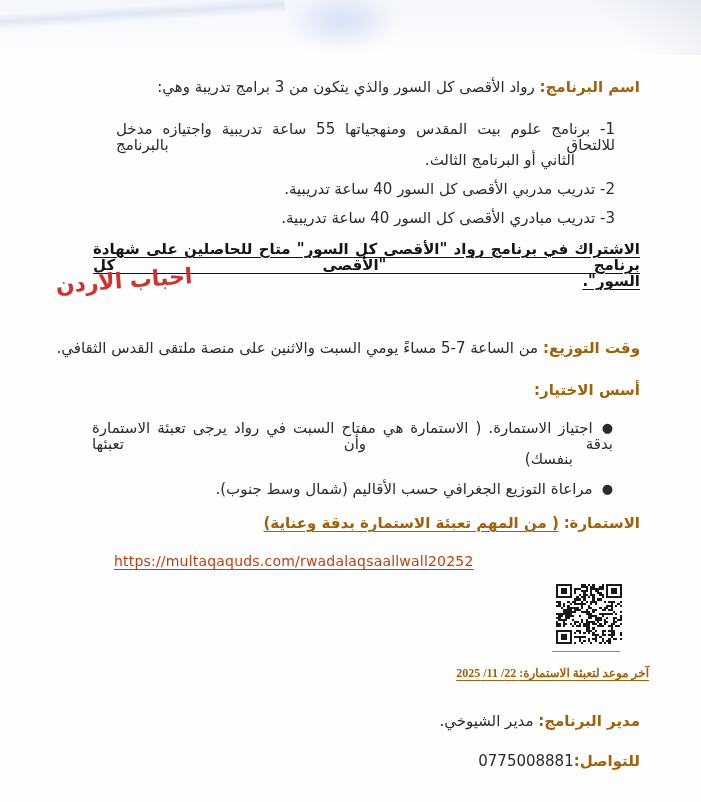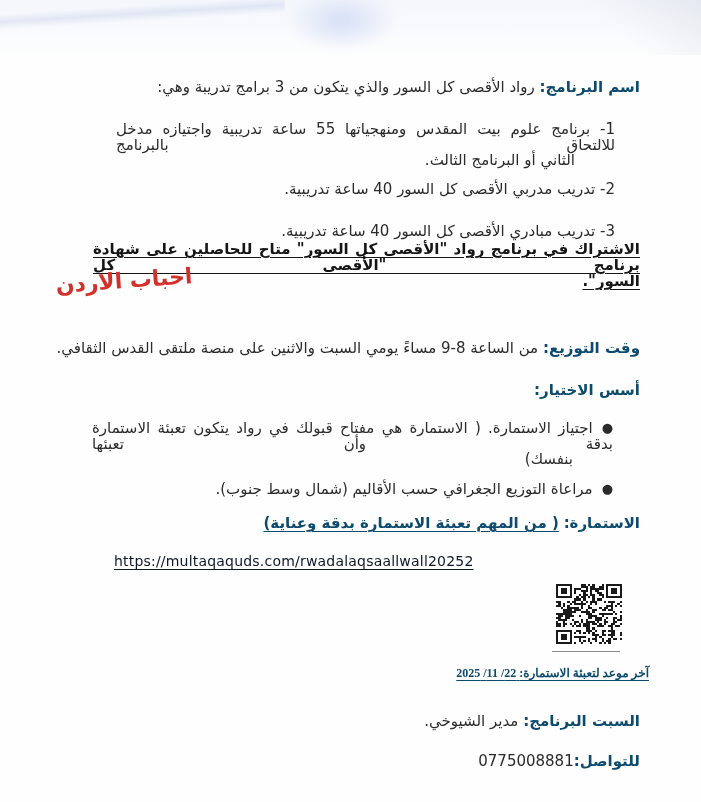--- a/index.html
+++ b/index.html
@@ -16,43 +16,43 @@
   .artifact-crease{position:absolute;left:-25px;top:6px;width:310px;height:16px;
     background:linear-gradient(180deg,rgba(255,255,255,0),rgba(168,184,222,.28),rgba(255,255,255,0));
     transform:rotate(-3.5deg);pointer-events:none;}
   .artifact-corner{position:absolute;right:0;top:0;width:130px;height:55px;
     background:linear-gradient(225deg,rgba(198,203,214,.32),rgba(198,203,214,0) 62%);pointer-events:none;}
   .artifact-top{position:absolute;left:0;top:0;width:100%;height:60px;
     background:linear-gradient(180deg,rgba(235,240,250,.55),rgba(255,255,255,0));pointer-events:none;}
 
   .line{position:absolute;font-size:15px;line-height:20px;white-space:nowrap;}
   .wrapline{position:absolute;font-size:15px;line-height:16px;}
-  .b{font-weight:700;color:#0c4a6e;}
+  .b{font-weight:700;color:#a16207;}
   .u{text-decoration:underline;text-underline-offset:3px;}
   .just{text-align:justify;text-align-last:justify;white-space:normal;}
 
   .title{top:77px;right:61px;}
   .item1l1{top:121px;right:86px;left:116px;}
   .item1l2{top:150px;right:126px;}
   .item2{top:179px;right:86px;}
-  .item3{top:221px;right:86px;text-align:center;}
+  .item3{top:208px;right:86px;text-align:center;}
   .elig1{top:241px;right:61px;left:93px;font-weight:700;color:#151515;}
   .elig2{top:271px;right:61px;font-weight:700;color:#151515;}
   .stamp{top:268px;left:44px;width:160px;position:absolute;
     font-size:22px;font-weight:700;color:#d3302a;transform:rotate(-4deg);
     text-align:center;letter-spacing:1px;}
   .time{top:338px;right:61px;}
   .heading{top:380px;right:61px;}
   .b1l1{top:420px;right:88px;left:92px;}
   .b1l2{top:449px;right:128px;}
   .b2{top:479px;right:88px;}
   .formnote{top:513px;right:61px;}
   .bullet-dot{display:inline-block;margin-left:9px;font-size:13px;vertical-align:1px;}
   .url{top:553px;left:114px;position:absolute;direction:ltr;text-align:left;
-    font-size:14px;color:#0f172a;text-decoration:underline;text-underline-offset:3px;
+    font-size:14px;color:#c2410c;text-decoration:underline;text-underline-offset:3px;
     letter-spacing:.2px;cursor:pointer;}
   .qr{position:absolute;top:584px;left:556px;width:66px;height:60px;}
   .qr svg{width:100%;height:100%;display:block;}
   .qr-underline{position:absolute;top:651px;left:552px;width:68px;height:1px;background:#8a8a8a;}
   .deadline{top:663px;right:52px;font-size:12px;font-family:Liberation Serif, serif;}
   .director{top:711px;right:61px;}
   .contact{top:751px;right:61px;margin-left:14px;}
 </style>
 </head>
 <body>
@@ -85,27 +85,27 @@
     <span>تدريب مبادري الأقصى كل السور  40 ساعة تدريبية.</span>
   </div>
 
   <div class="wrapline elig1 just u">الاشتراك في برنامج رواد "الأقصى كل السور" متاح للحاصلين على شهادة برنامج "الأقصى كل</div>
   <div class="line elig2 u">السور".</div>
 
   <div class="stamp">احباب الاردن</div>
 
   <div class="line time">
     <span class="b">وقت التوزيع:</span>
-    <span>من الساعة  8-9 مساءً يومي السبت والاثنين على منصة ملتقى القدس الثقافي.</span>
+    <span>من الساعة  7-5 مساءً يومي السبت والاثنين على منصة ملتقى القدس الثقافي.</span>
   </div>
 
   <div class="line heading b">أسس الاختيار:</div>
 
   <div class="wrapline b1l1 just">
-    <span class="bullet-dot">●</span><span>اجتياز الاستمارة. ( الاستمارة هي مفتاح قبولك في رواد يتكون تعبئة الاستمارة بدقة وأن تعبئها</span>
+    <span class="bullet-dot">●</span><span>اجتياز الاستمارة. ( الاستمارة هي مفتاح السبت في رواد يرجى تعبئة الاستمارة بدقة وأن تعبئها</span>
   </div>
   <div class="line b1l2">بنفسك)</div>
 
   <div class="line formnote">
     <span class="b">الاستمارة:</span>
     <span class="b u">( من المهم تعبئة الاستمارة بدقة وعناية)</span>
   </div>
 
   <div class="line b2">
     <span class="bullet-dot">●</span><span>مراعاة التوزيع الجغرافي حسب الأقاليم (شمال وسط جنوب).</span>
@@ -435,21 +435,21 @@
     </svg>
   </div>
   <div class="qr-underline"></div>
 
   <div class="line deadline b u">
     <span>آخر موعد لتعبئة الاستمارة:</span>
     <span>22/ 11/ 2025</span>
   </div>
 
   <div class="line director">
-    <span class="b">السبت البرنامج:</span>
+    <span class="b">مدير البرنامج:</span>
     <span>مدير الشيوخي.</span>
   </div>
 
   <div class="line contact">
     <span class="b">للتواصل:</span><span>0775008881</span>
   </div>
 
 </div>
 
 </body></html>

